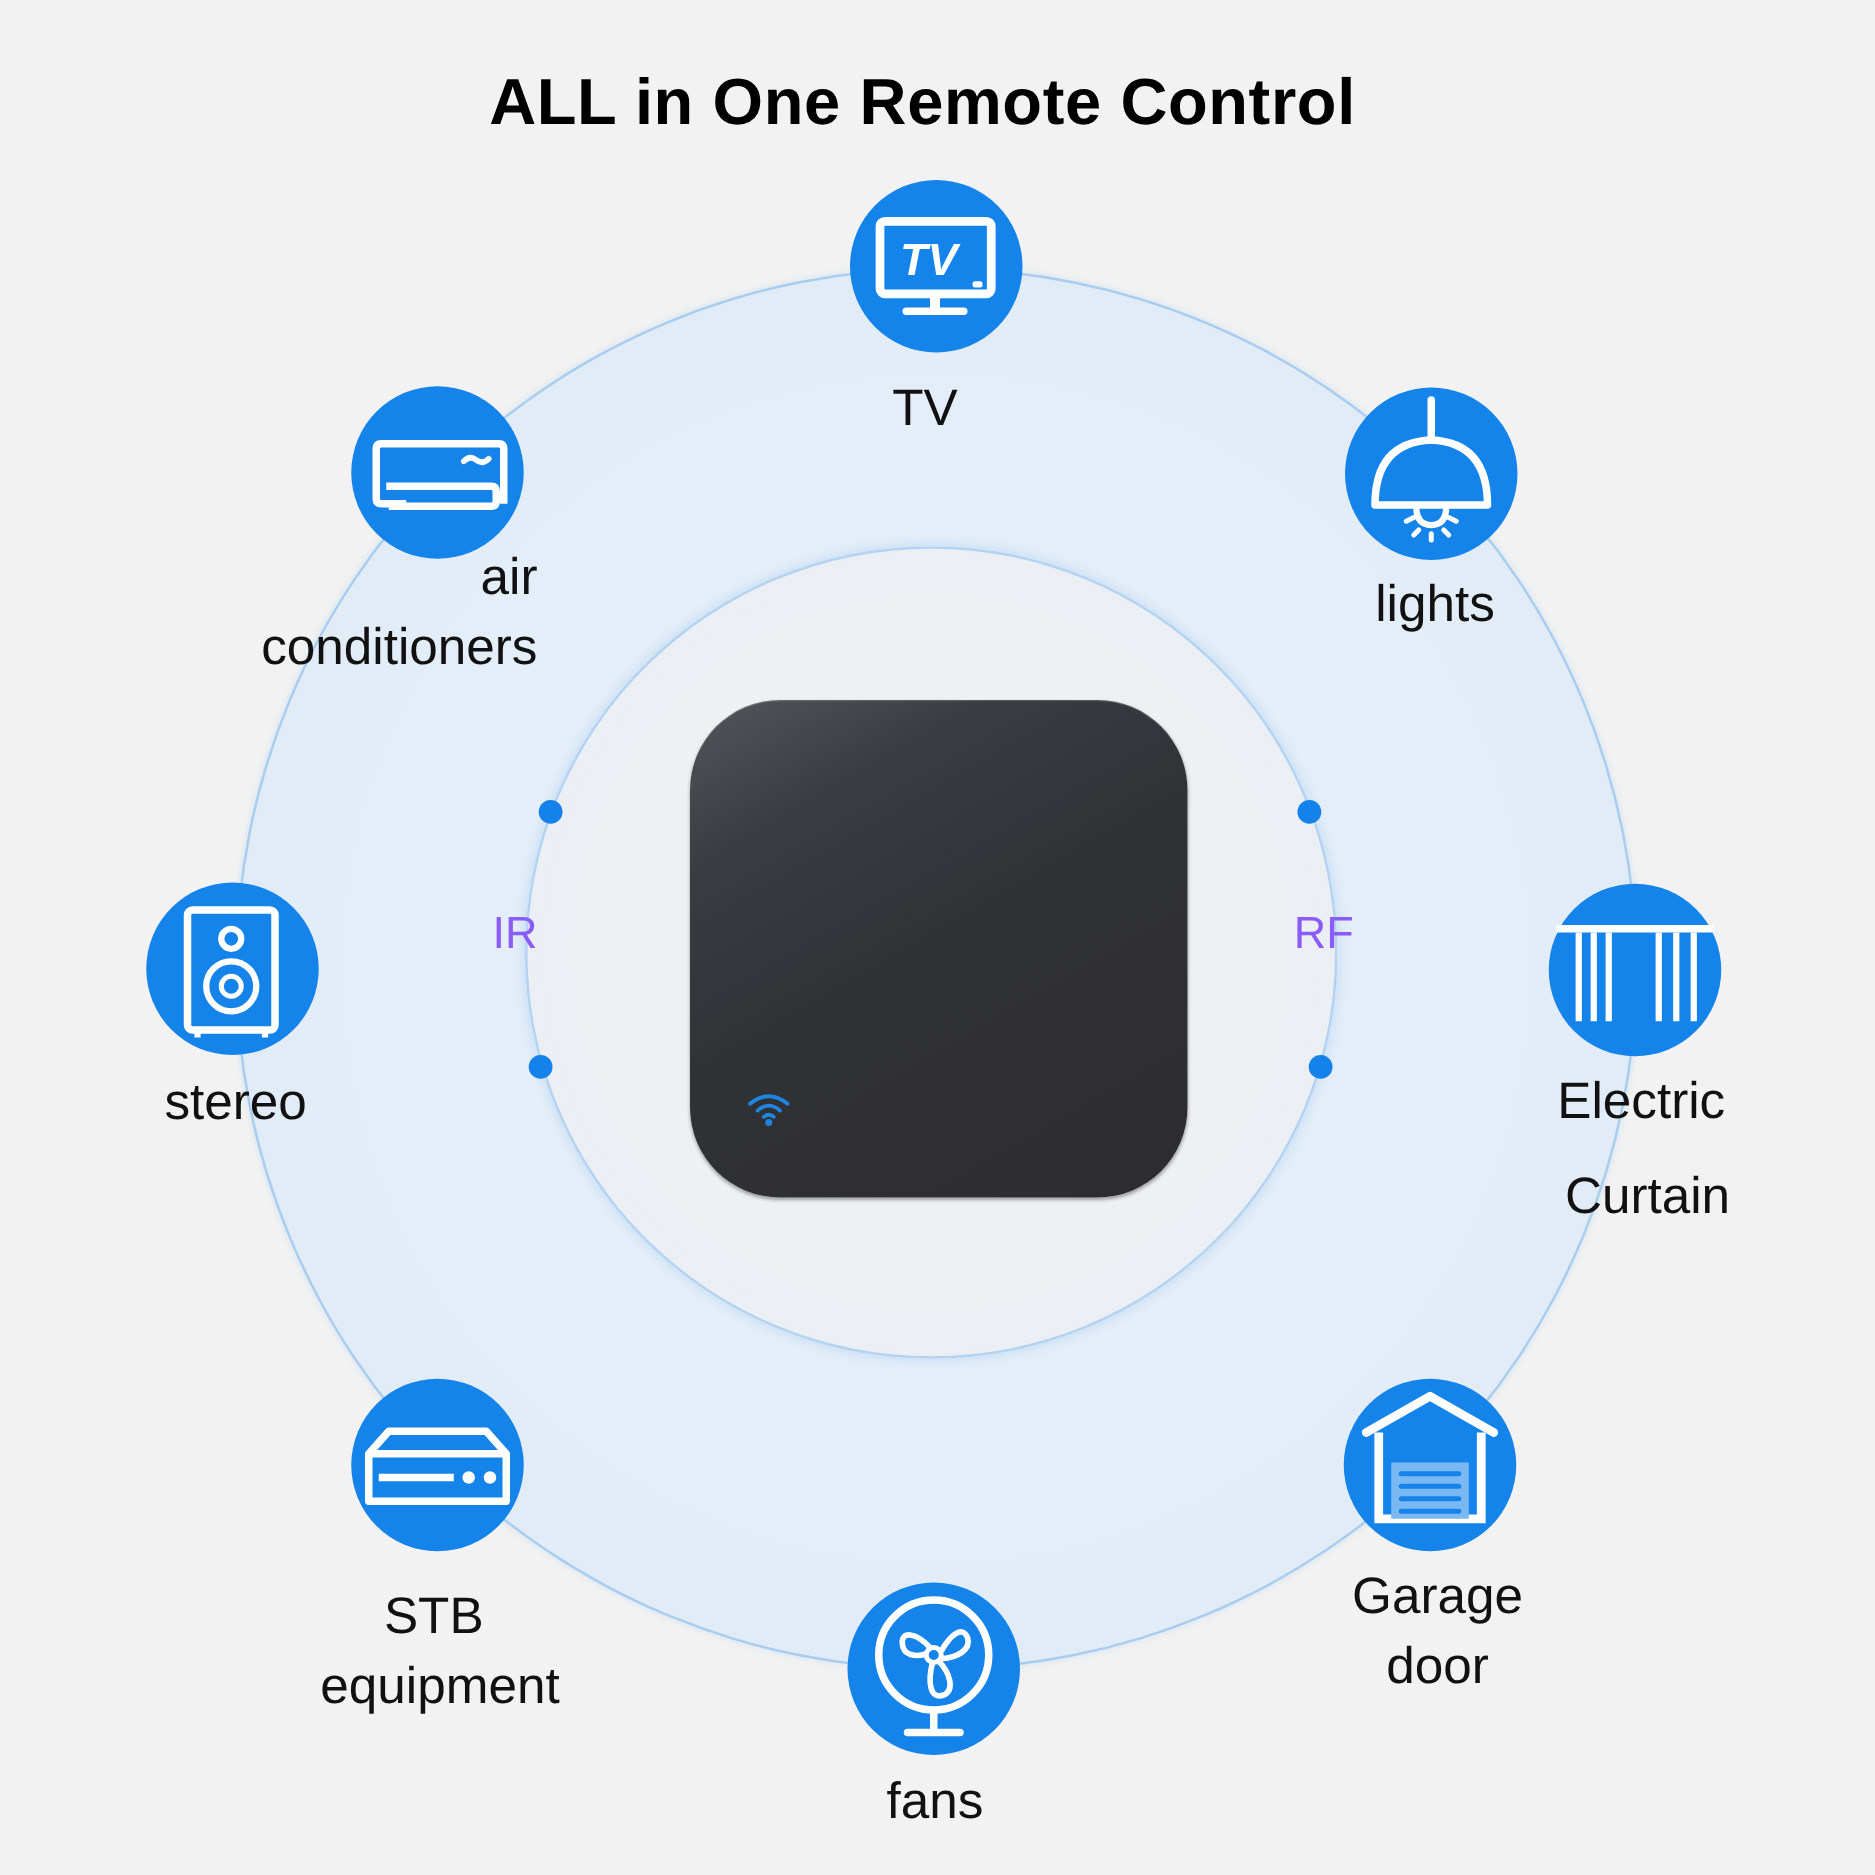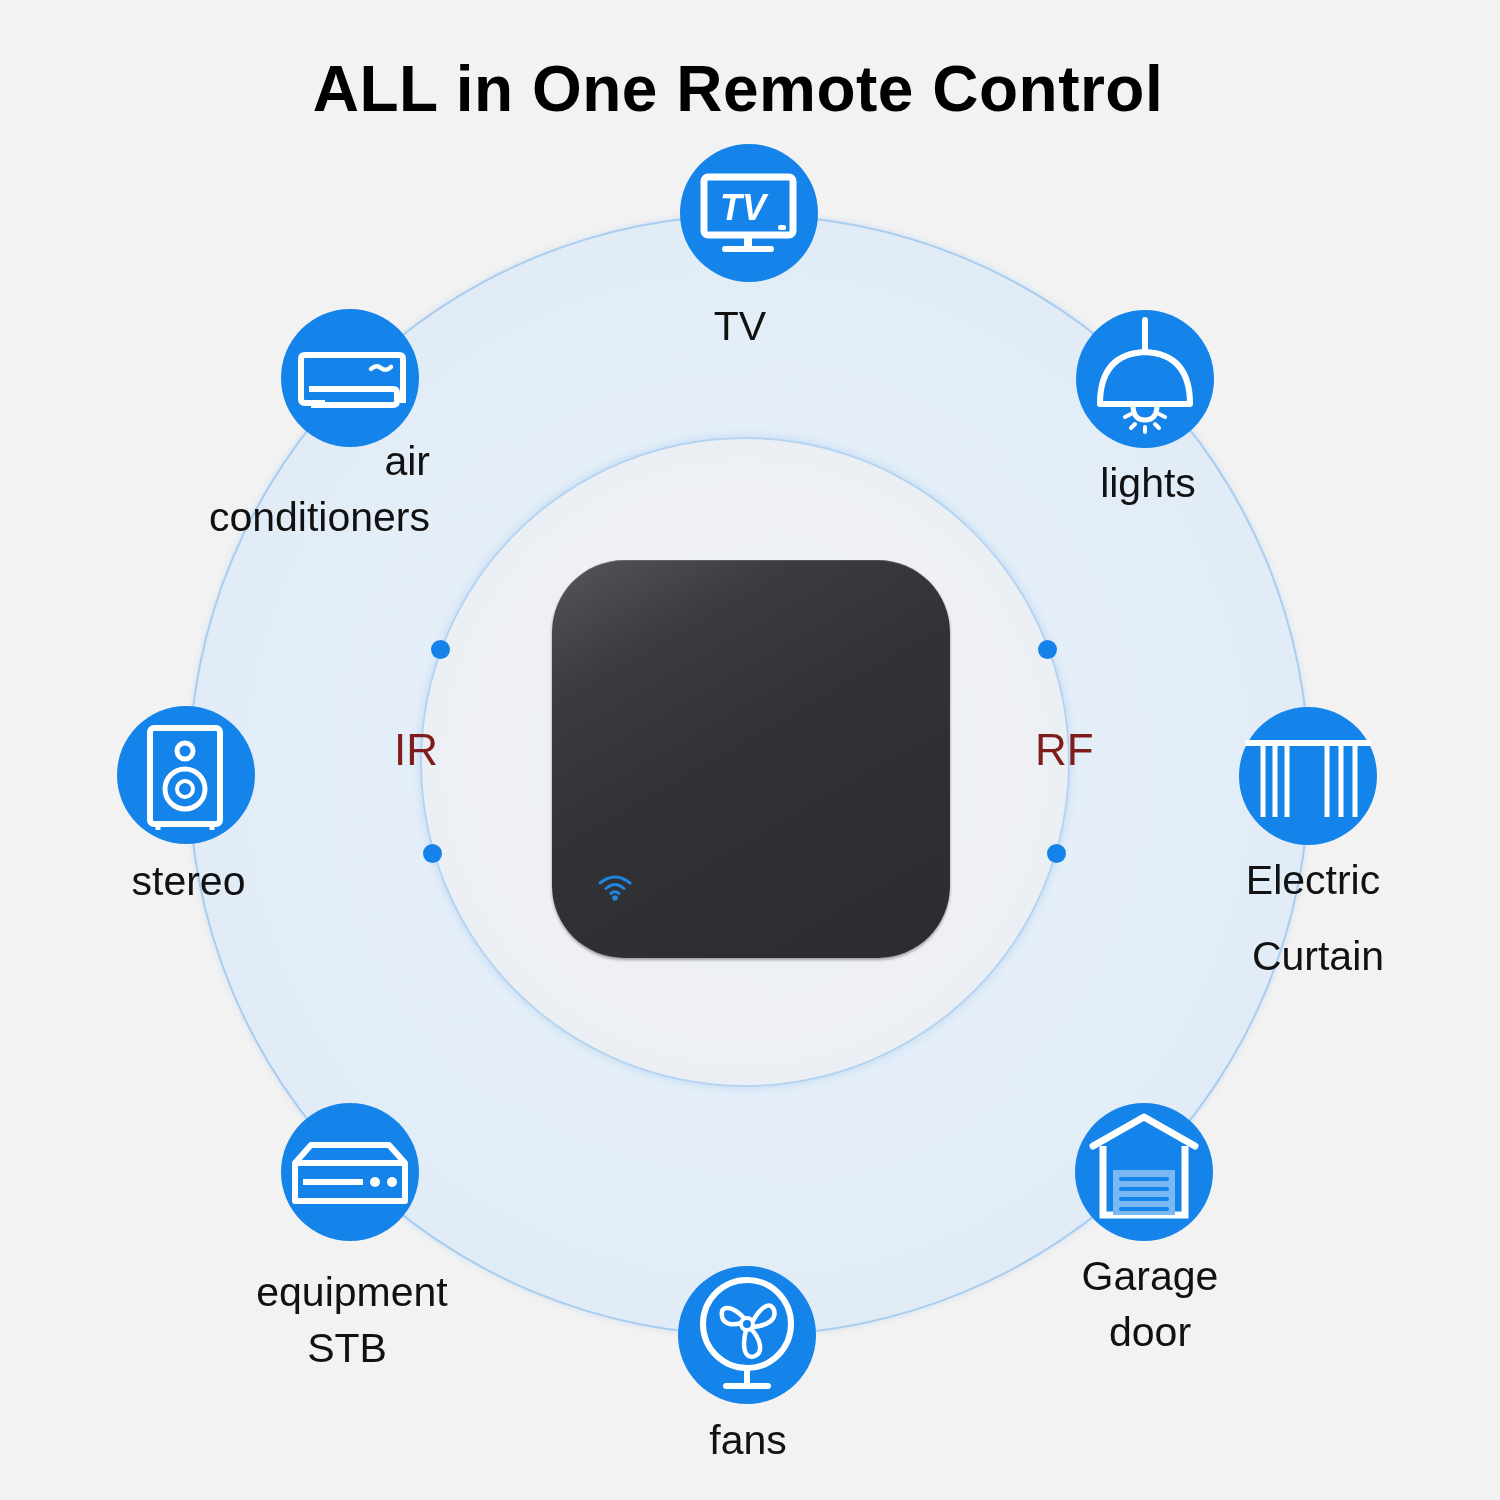--- a/index.html
+++ b/index.html
@@ -18,21 +18,21 @@
       background: #f2f2f2;
     }
     .title {
       position: absolute;
       left: 0;
       top: 52px;
       width: 1476px;
       text-align: center;
       font-family: "Liberation Sans", sans-serif;
       font-weight: bold;
-      font-size: 64px;
+      font-size: 52px;
       color: #000;
       letter-spacing: 0.5px;
     }
     .ring-outer {
       position: absolute;
       left: 188px;
       top: 214px;
       width: 1122px;
       height: 1122px;
       border-radius: 50%;
@@ -51,22 +51,22 @@
     }
     .dot {
       position: absolute;
       width: 19px;
       height: 19px;
       border-radius: 50%;
       background: #1482ea;
     }
     .band-label {
       position: absolute;
-      font-size: 44px;
-      color: #7f1d1d;
+      font-size: 36px;
+      color: #8b5cf6;
       line-height: 1;
     }
     .device {
       position: absolute;
       left: 552px;
       top: 560px;
       width: 398px;
       height: 398px;
       border-radius: 72px;
       background: linear-gradient(150deg, #55565c 0%, #3b3c41 22%, #313236 48%, #2c2c30 100%);
@@ -207,22 +207,22 @@
   <div class="node" style="left:281px; top:1103px;">
     <svg viewBox="0 0 138 138">
       <path d="M14 60 L30 42 L108 42 L124 60 L124 98 L14 98 Z" fill="none" stroke="#fff" stroke-width="6" stroke-linejoin="round"></path>
       <line x1="14" y1="60" x2="124" y2="60" stroke="#fff" stroke-width="6"></line>
       <rect x="22" y="76" width="60" height="6" fill="#fff"></rect>
       <circle cx="94" cy="79" r="5" fill="#fff"></circle>
       <circle cx="111" cy="79" r="5" fill="#fff"></circle>
     </svg>
   </div>
   <div class="node-label" style="left:242px; top:1264px; width:220px;">
+    <div style="margin-left:-10px;">STB</div>
     <div>equipment</div>
-    <div style="margin-left:-10px;">STB</div>
   </div>
 
   <div class="node" style="left:117px; top:706px;">
     <svg viewBox="0 0 138 138">
       <rect x="33" y="22" width="70" height="96" rx="4" fill="none" stroke="#fff" stroke-width="6"></rect>
       <circle cx="68" cy="45" r="8" fill="none" stroke="#fff" stroke-width="5"></circle>
       <circle cx="68" cy="83" r="20" fill="none" stroke="#fff" stroke-width="5"></circle>
       <circle cx="68" cy="83" r="8" fill="none" stroke="#fff" stroke-width="4"></circle>
       <line x1="41" y1="118" x2="41" y2="124" stroke="#fff" stroke-width="5"></line>
       <line x1="95" y1="118" x2="95" y2="124" stroke="#fff" stroke-width="5"></line>

